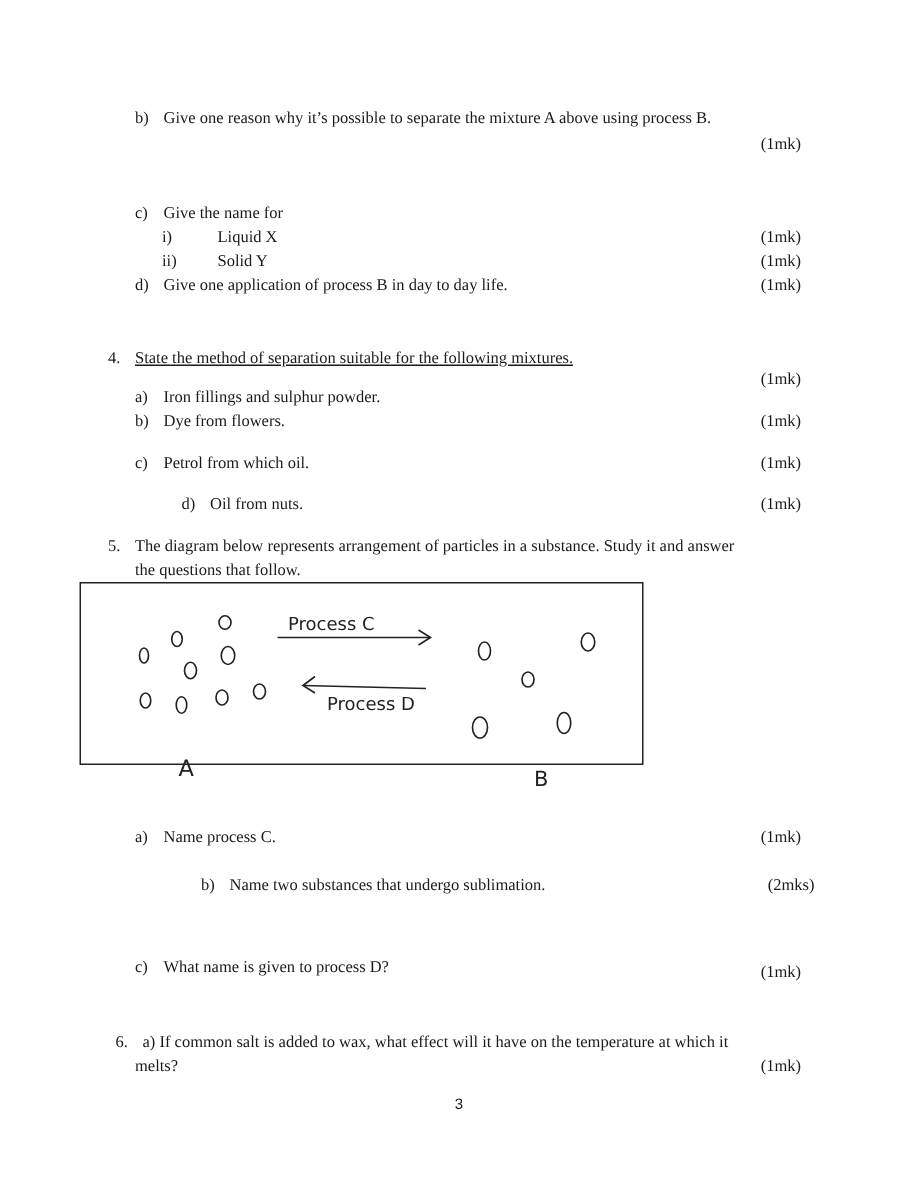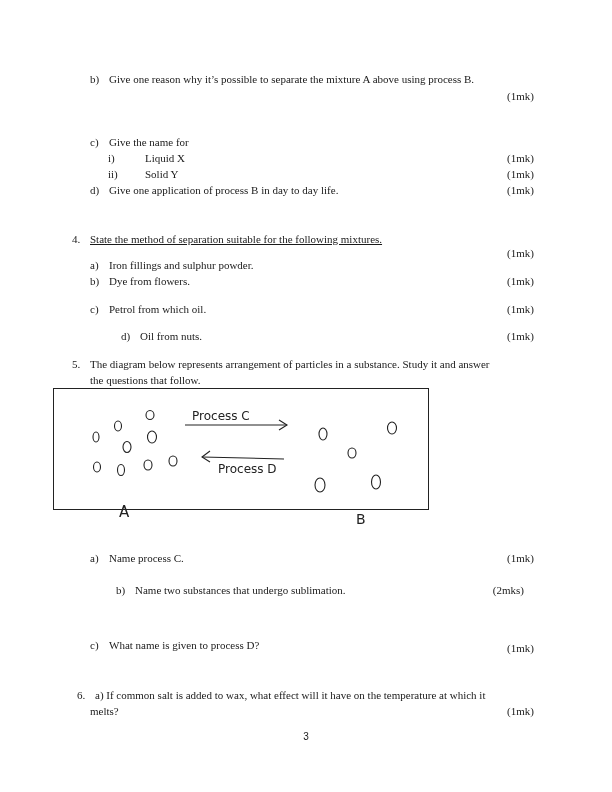--- a/index.html
+++ b/index.html
@@ -1,20 +1,20 @@
 <!DOCTYPE html>
 <html><head>
 <meta charset="utf-8">
 <style>
   html, body { margin: 0; padding: 0; background: #ffffff; }
   body { width: 612px; height: 792px; position: relative; overflow: hidden;
          font-family: "Liberation Serif", serif; font-size: 11px; color: #1a1a1a; }
   .line { position: absolute; white-space: nowrap; line-height: 14px; }
   .marks { position: absolute; right: 78px; white-space: nowrap; line-height: 14px; }
-  .marks.wide { right: 88px; }
+  .marks.wide { right: 69px; }
   .lbl { display: inline-block; width: 19px; }
   .num { display: inline-block; width: 18px; }
   .roman { display: inline-block; width: 37px; }
   .diagram { position: absolute; left: 53px; top: 388px; width: 376px; height: 122px;
              border: 1px solid #222; box-sizing: border-box; }
   .diagram svg { position: absolute; left: 0; top: 0; }
   .hand { font-family: "DejaVu Sans", sans-serif; fill: #222; }
   .pagenum { position: absolute; left: 0; width: 612px; text-align: center; top: 731px;
              font-family: "Liberation Sans", sans-serif; font-size: 10px; }
 </style>
@@ -101,21 +101,21 @@
     <text class="hand" x="164" y="84" font-size="12">Process D</text>
     <text class="hand" x="65" y="128" font-size="15">A</text>
     <text class="hand" x="302" y="135" font-size="14">B</text>
   </svg>
 </div>
 
 <div class="line" style="left:90px; top:551px;">
   <span class="lbl">a)</span><span>Name process C.</span>
 </div>
 <div class="marks" style="top:551px;">(1mk)</div>
-<div class="line" style="left:80px; top:583px;padding-left:36px;">
+<div class="line" style="left:98px; top:583px;padding-left:36px;">
   <span class="lbl">b)</span><span>Name two substances that undergo sublimation.</span>
 </div>
 <div class="marks wide" style="top:583px;">(2mks)</div>
 <div class="line" style="left:90px; top:610px;margin-top:28px;">
   <span class="lbl">c)</span><span>What name is given to process D?</span>
 </div>
 <div class="marks" style="top:641px;">(1mk)</div>
 
 <div class="line" style="left:77px; top:688px;">
   <span class="num">6.</span><span>a) If common salt is added to wax, what effect will it have on the temperature at which it</span>

